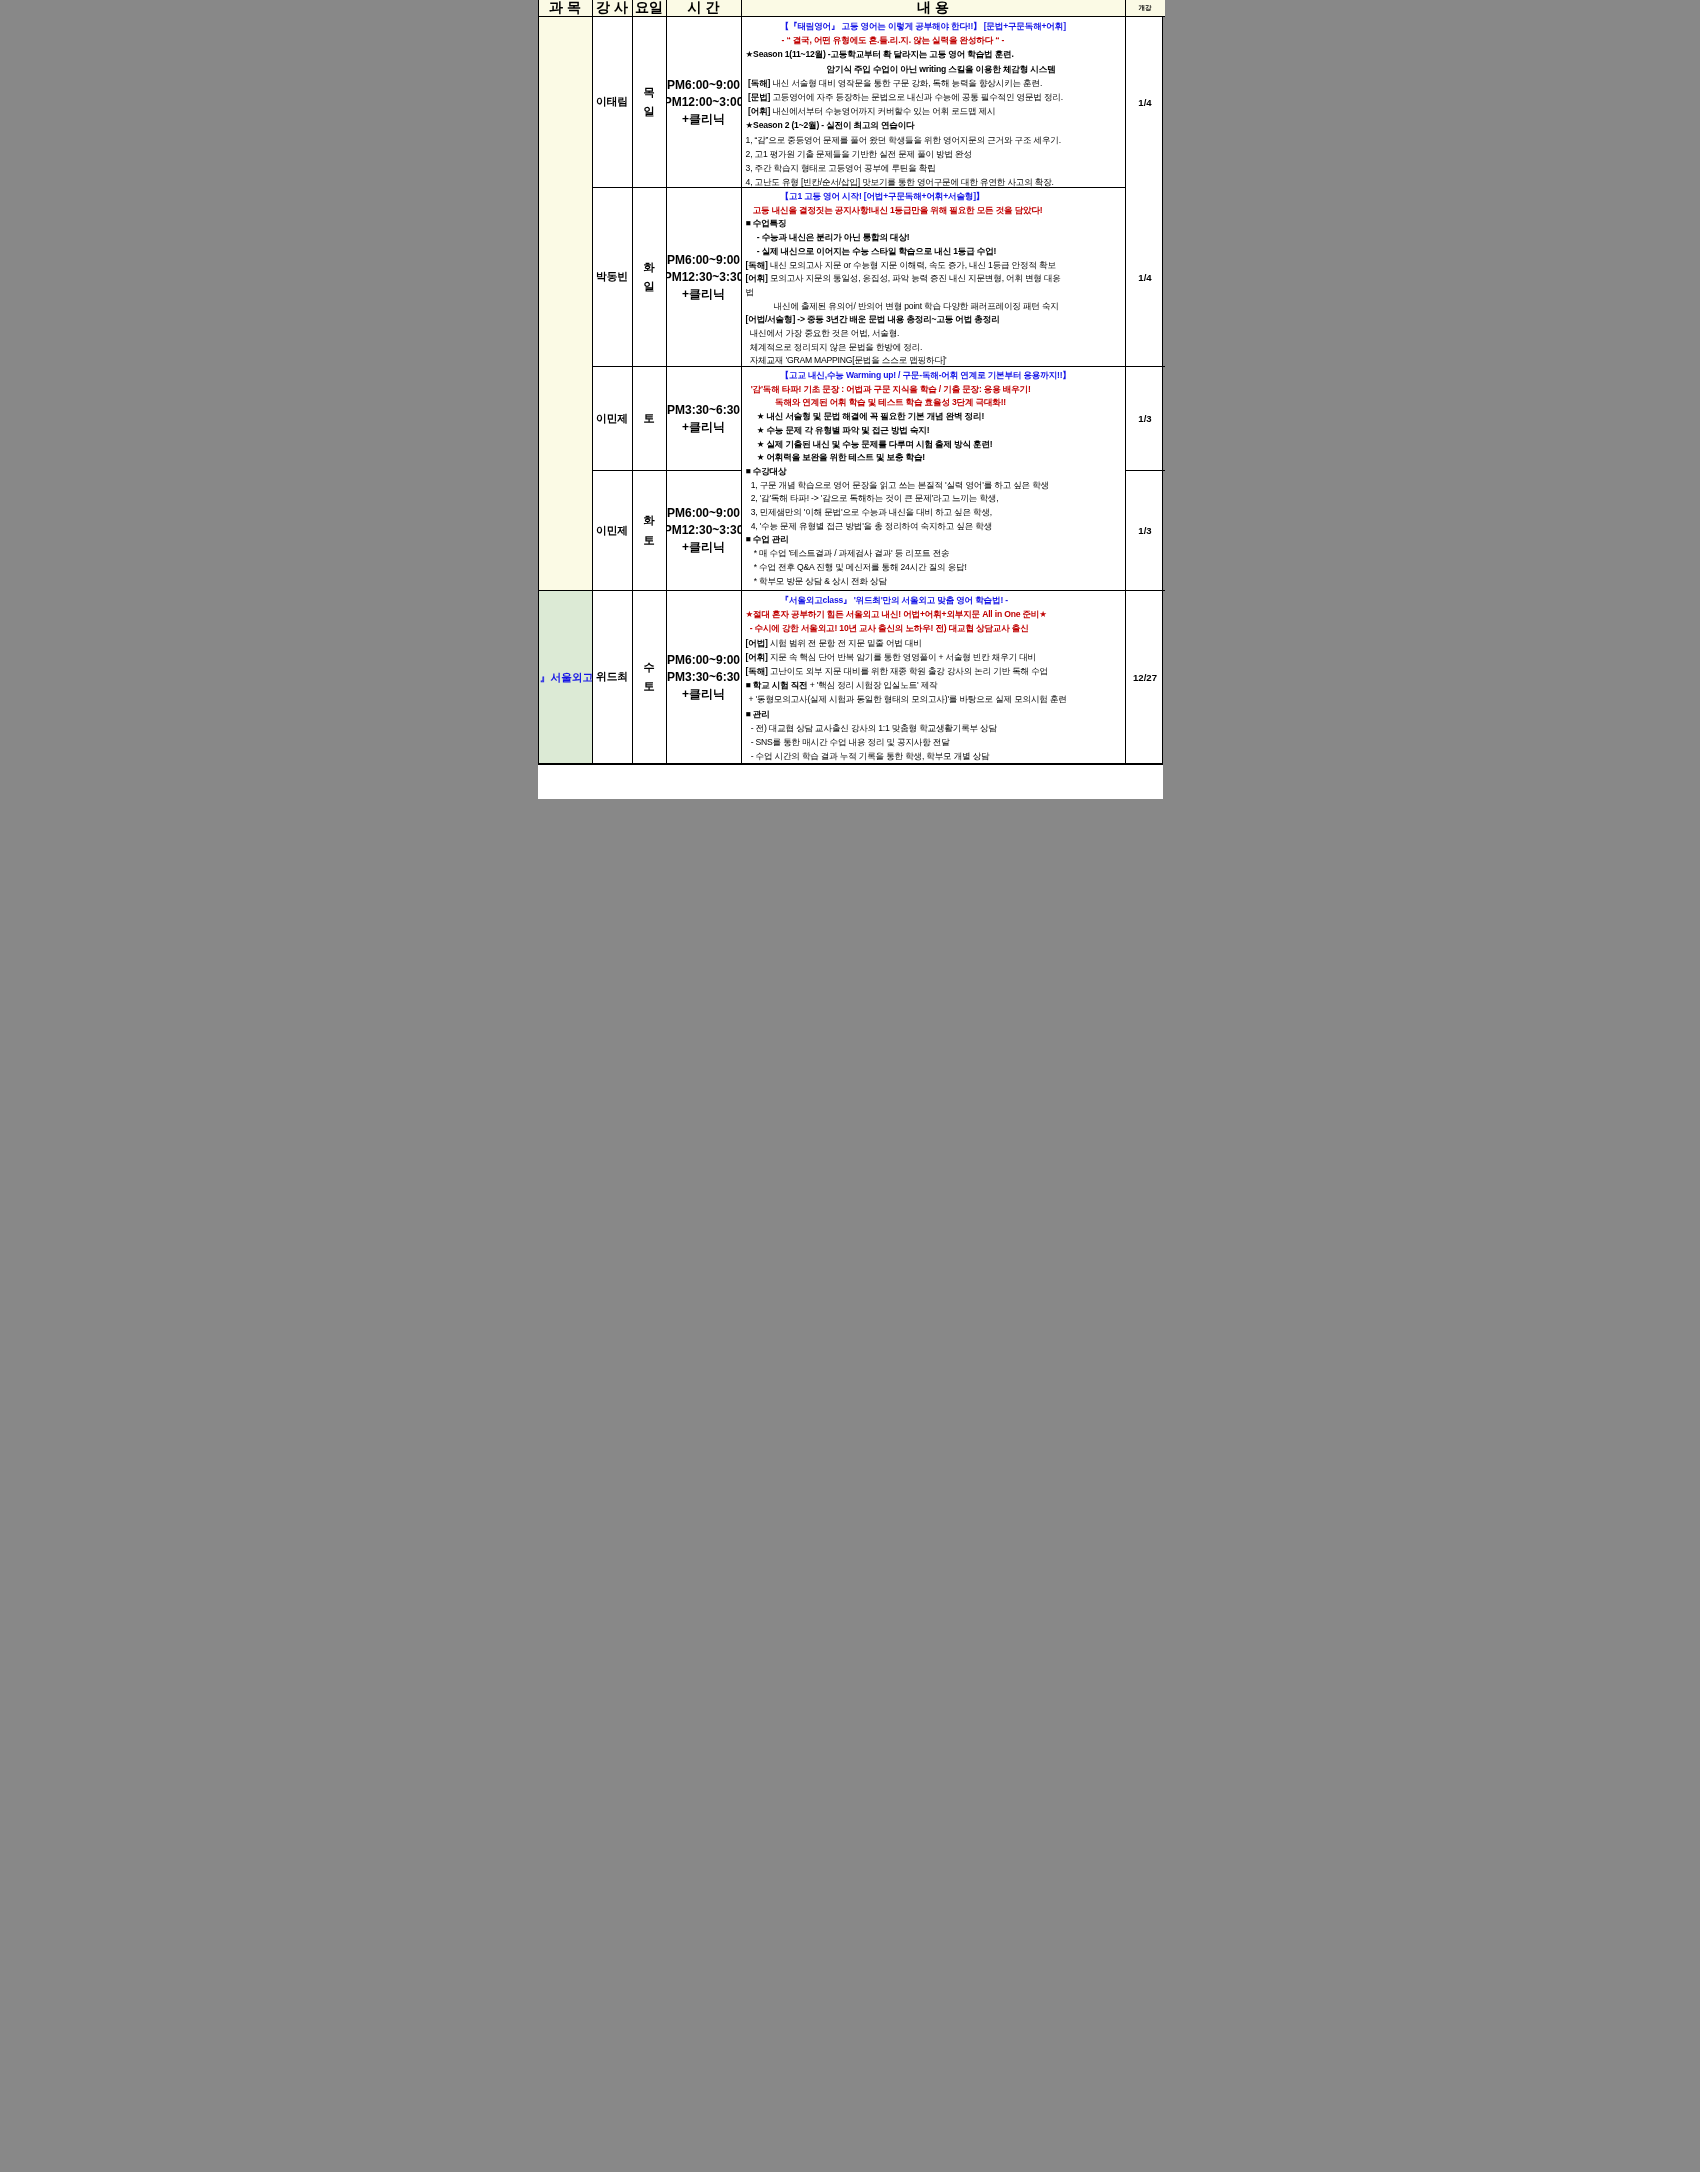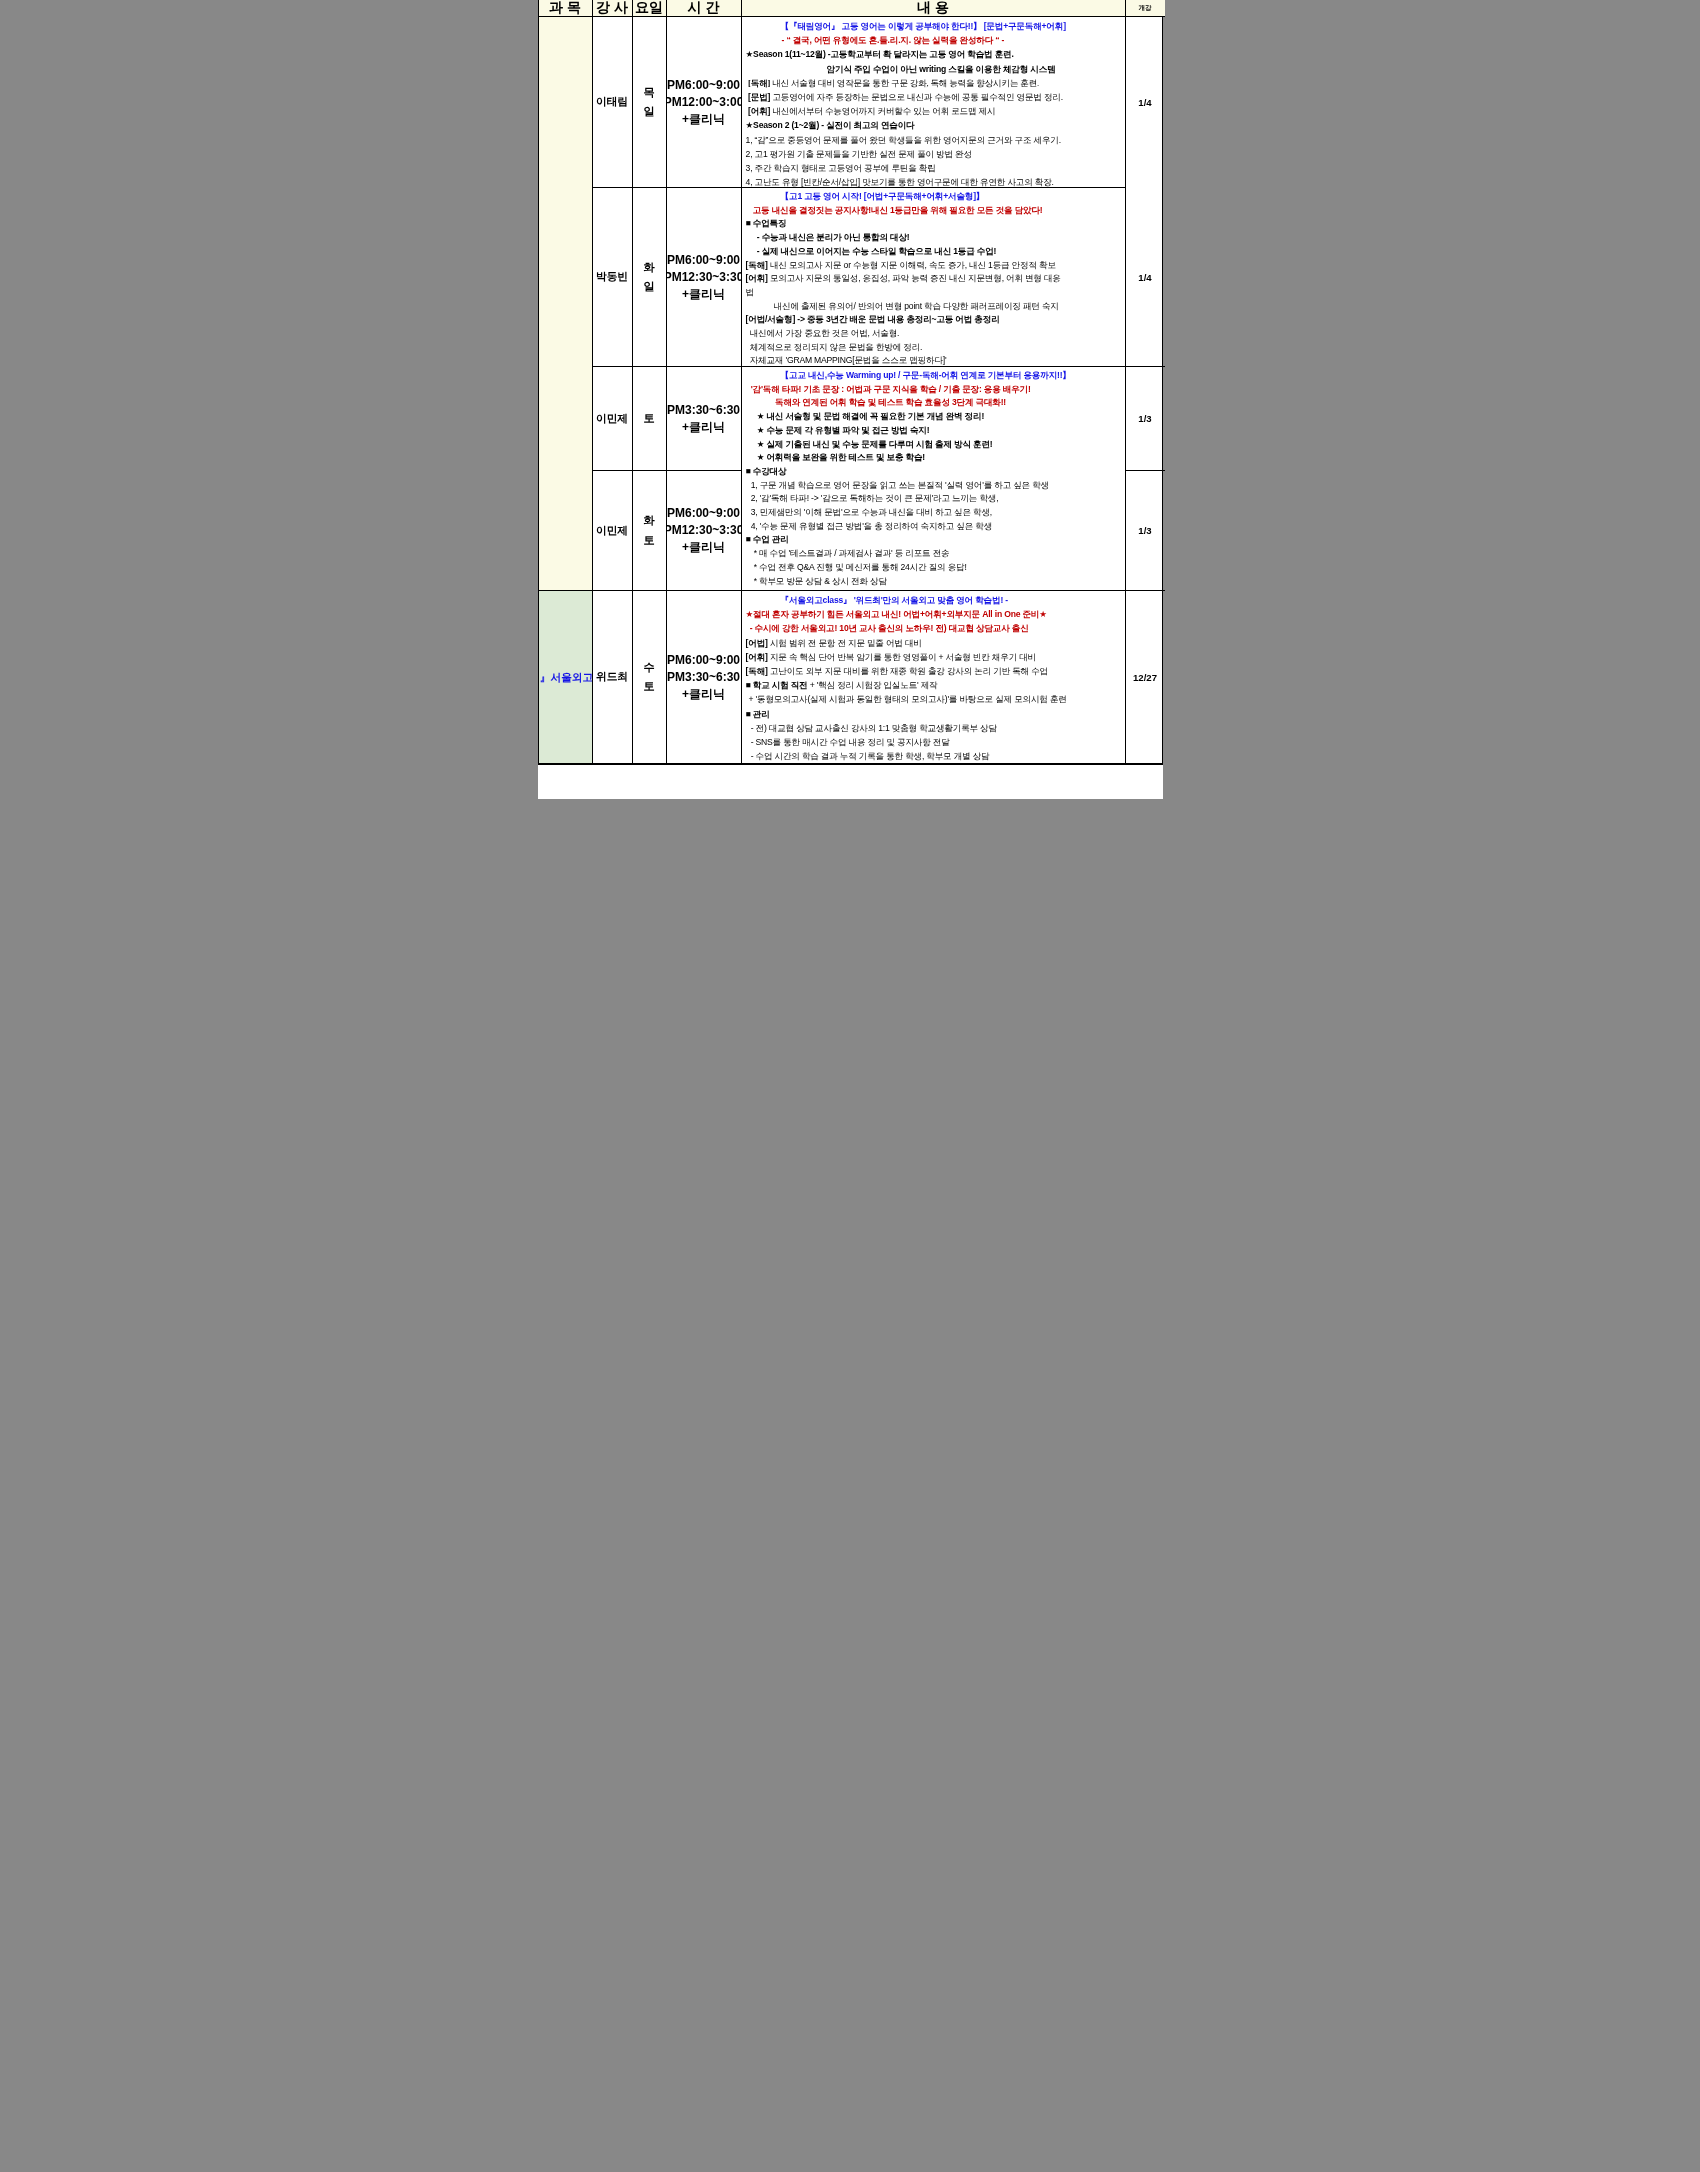--- a/index.html
+++ b/index.html
@@ -63,21 +63,21 @@
     <div class="cell timecell" style="grid-column:4;grid-row:2;">
         <div class="ln">PM6:00~9:00</div>
         <div class="ln">PM12:00~3:00</div>
         <div class="ln">+클리닉</div>
       </div>
     <div class="cell content lh28" style="grid-column:5;grid-row:2;">
         <div class="ln c-b bold">【『태림영어』  고등 영어는 이렇게 공부해야 한다!!】   [문법+구문독해+어휘]</div>
         <div class="ln c-r bold" style="padding-left: 36px;">- “ 결국, 어떤 유형에도 흔.들.리.지. 않는 실력을 완성하다 “ -</div>
         <div class="ln bold">★Season 1(11~12월) -고등학교부터 확 달라지는 고등 영어 학습법 훈련.</div>
         <div class="ln bold" style="padding-left: 81px;">암기식 주입 수업이 아닌  writing 스킬을 이용한 체감형 시스템</div>
-        <div class="ln" style="padding-left: 2.5px; font-family: Liberation Serif, serif;"><span class="bold">[독해]</span> 내신 서술형 대비 영작문을 통한 구문 강화, 독해 능력을 향상시키는 훈련.</div>
+        <div class="ln" style="padding-left: 2.5px;"><span class="bold">[독해]</span> 내신 서술형 대비 영작문을 통한 구문 강화, 독해 능력을 향상시키는 훈련.</div>
         <div class="ln" style="padding-left: 2.5px;"><span class="bold">[문법]</span> 고등영어에 자주 등장하는 문법으로 내신과 수능에 공통 필수적인 영문법 정리.</div>
         <div class="ln" style="padding-left: 2.5px;"><span class="bold">[어휘]</span> 내신에서부터 수능영어까지 커버할수 있는 어휘 로드맵 제시</div>
         <div class="ln bold">★Season 2 (1~2월) - 실전이 최고의 연습이다</div>
         <div class="ln">1, “감”으로 중등영어 문제를 풀어 왔던 학생들을 위한 영어지문의 근거와 구조 세우기.</div>
         <div class="ln">2, 고1 평가원 기출 문제들을 기반한 실전 문제 풀이 방법 완성</div>
         <div class="ln">3, 주간 학습지 형태로 고등영어 공부에 루틴을 확립</div>
         <div class="ln">4, 고난도 유형 [빈칸/순서/삽입] 맛보기를 통한 영어구문에 대한 유연한 사고의 확장.</div>
       </div>
     <div class="cell startcell lastcol" style="grid-column:6;grid-row:2;border-bottom:none;">1/4</div>
 

